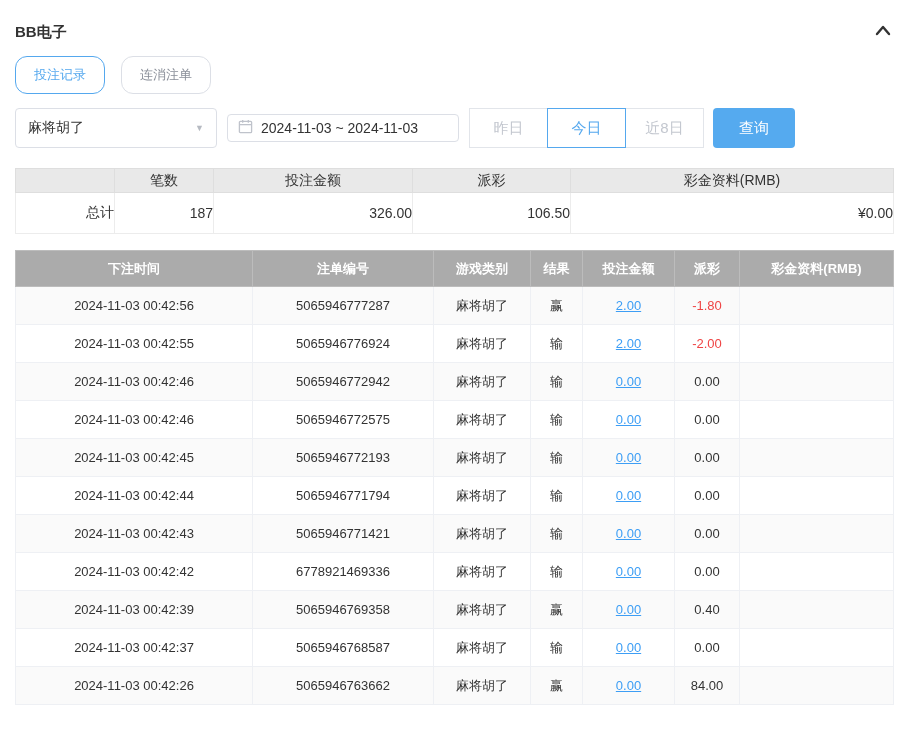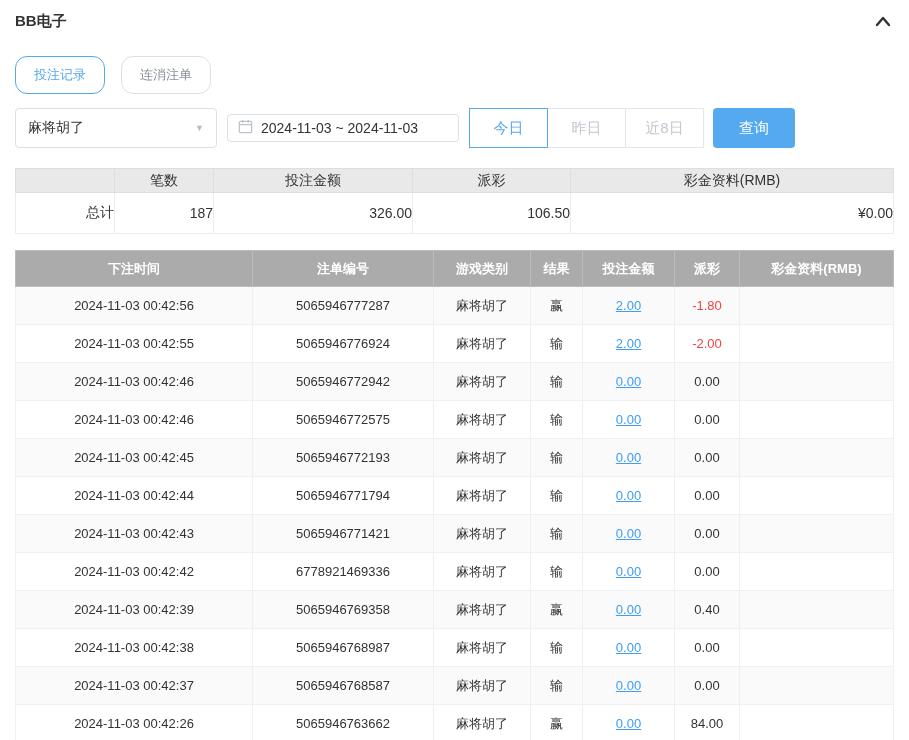--- a/index.html
+++ b/index.html
@@ -1,21 +1,21 @@
 <!DOCTYPE html>
 <html><head>
 <meta charset="utf-8">
 <style>
   * { margin:0; padding:0; box-sizing:border-box; }
   html,body { width:909px; height:740px; overflow:hidden; background:#fff;
     font-family:"Liberation Sans","DejaVu Sans",sans-serif; color:#333; }
   .page { padding:12px 15px 0 15px; }
 
   
-  .title-row { display:flex; justify-content:space-between; align-items:flex-start; height:30px; margin-bottom:14px; }
+  .title-row { display:flex; justify-content:space-between; align-items:flex-end; height:30px; margin-bottom:14px; }
   .page-title { font-size:15px; font-weight:bold; color:#333; }
   .collapse-btn { background:none; border:none; cursor:pointer; padding:2px; }
 
   
   .tabs { display:flex; gap:16px; margin-bottom:14px; }
   .tab { padding:9px 18px; font-size:13px; border:1px solid #dcdfe6; border-radius:12px;
          background:#fff; color:#8a8f99; cursor:pointer; }
   .tab.active { border-color:#55a8ee; color:#55a8ee; }
 
   
@@ -83,22 +83,22 @@
         <svg width="15" height="15" viewBox="0 0 16 16">
             <rect x="1.5" y="2.5" width="13" height="12" rx="1" fill="none" stroke="#bfc3cb" stroke-width="1.4"></rect>
             <line x1="1.5" y1="6" x2="14.5" y2="6" stroke="#bfc3cb" stroke-width="1.4"></line>
             <line x1="5" y1="1" x2="5" y2="4" stroke="#bfc3cb" stroke-width="1.4"></line>
             <line x1="11" y1="1" x2="11" y2="4" stroke="#bfc3cb" stroke-width="1.4"></line>
           </svg>
       </span>
       <span>2024-11-03 ~ 2024-11-03</span>
     </div>
     <div class="quick-group">
+      <button class="quick-btn">昨日</button>
       <button class="quick-btn active">今日</button>
-      <button class="quick-btn">昨日</button>
       <button class="quick-btn">近8日</button>
     </div>
     <button class="search-btn">查询</button>
   </div>
 
   <table class="summary-table">
     <colgroup>
         <col style="width:99px">
         <col style="width:99px">
         <col style="width:199px">
@@ -222,29 +222,20 @@
         <tr>
     <td>2024-11-03 00:42:39</td>
     <td>5065946769358</td>
     <td>麻将胡了</td>
     <td>赢</td>
     <td><a class="bet-link">0.00</a></td>
     <td>0.40</td>
     <td></td>
   </tr>
         <tr>
-    <td>2024-11-03 00:42:38</td>
-    <td>5065946768987</td>
-    <td>麻将胡了</td>
-    <td>输</td>
-    <td><a class="bet-link">0.00</a></td>
-    <td>0.00</td>
-    <td></td>
-  </tr>
-        <tr>
     <td>2024-11-03 00:42:37</td>
     <td>5065946768587</td>
     <td>麻将胡了</td>
     <td>输</td>
     <td><a class="bet-link">0.00</a></td>
     <td>0.00</td>
     <td></td>
   </tr>
         <tr>
     <td>2024-11-03 00:42:26</td>

